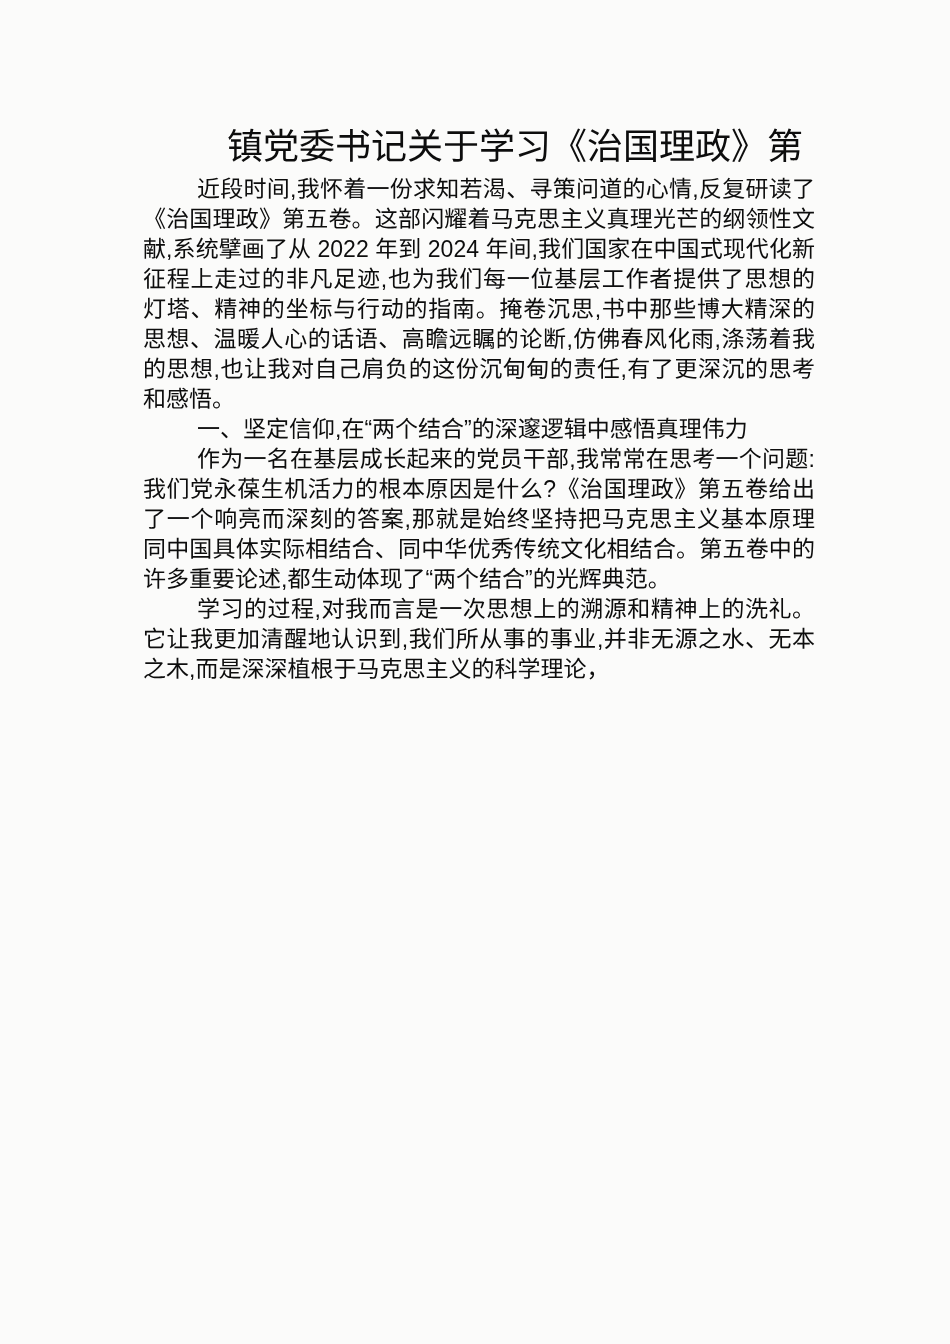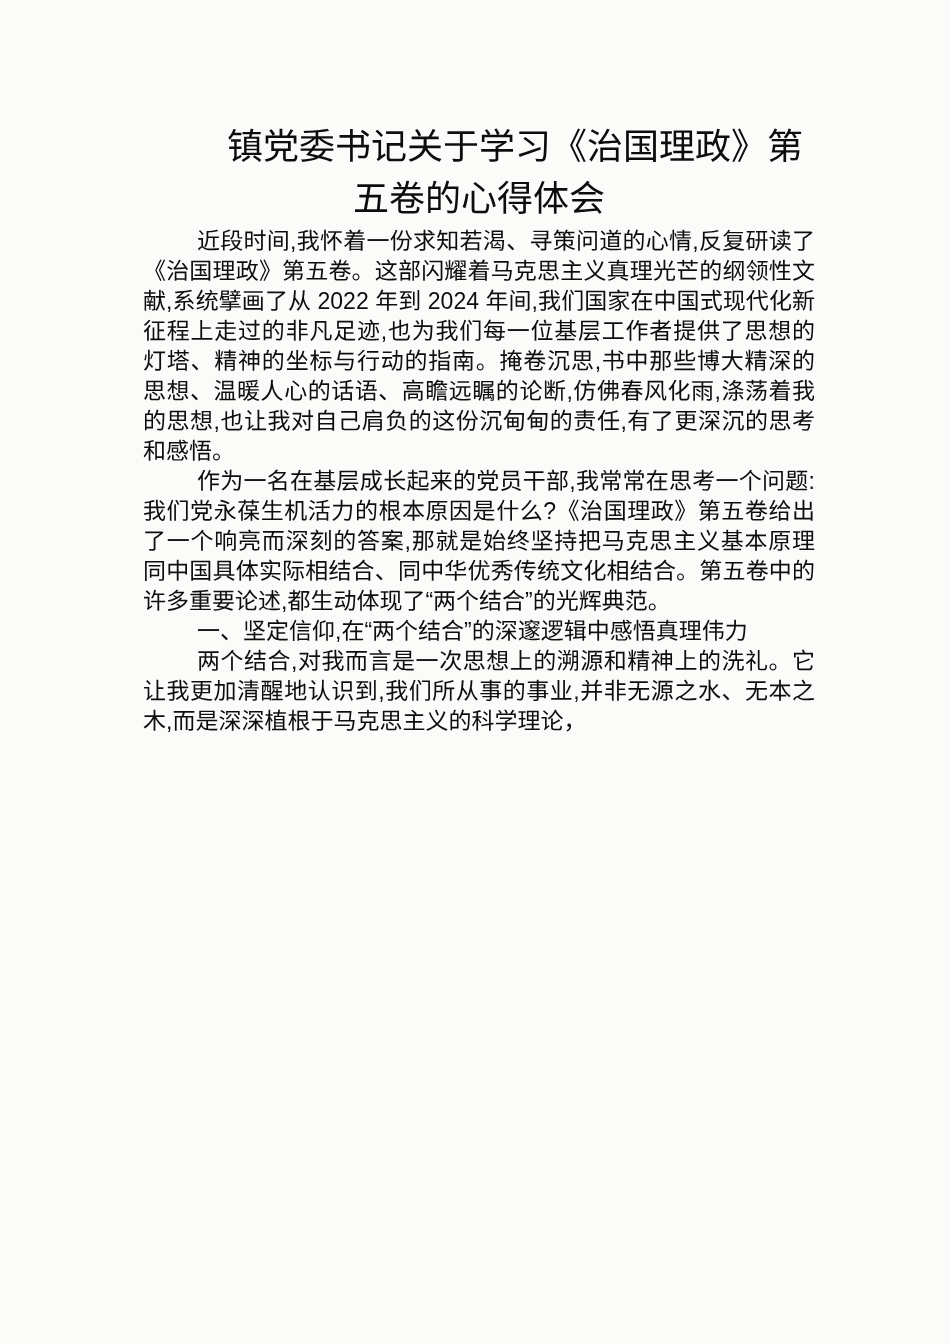--- a/index.html
+++ b/index.html
@@ -46,23 +46,22 @@
     text-indent: 54px; 
   }
 </style>
 </head>
 <body>
 
 <div class="page">
 
   <div class="doc-title">
     <div class="title-line first">镇党委书记关于学习《治国理政》第</div>
-    <div class="title-line">五卷的心得体会</div>
   </div>
 
   <div class="doc-body">
     <p>近段时间,我怀着一份求知若渴、寻策问道的心情,反复研读了《治国理政》第五卷。这部闪耀着马克思主义真理光芒的纲领性文献,系统擘画了从 2022 年到 2024 年间,我们国家在中国式现代化新征程上走过的非凡足迹,也为我们每一位基层工作者提供了思想的灯塔、精神的坐标与行动的指南。掩卷沉思,书中那些博大精深的思想、温暖人心的话语、高瞻远瞩的论断,仿佛春风化雨,涤荡着我的思想,也让我对自己肩负的这份沉甸甸的责任,有了更深沉的思考和感悟。</p>
+    <p>一、坚定信仰,在“两个结合”的深邃逻辑中感悟真理伟力</p>
     <p>作为一名在基层成长起来的党员干部,我常常在思考一个问题:我们党永葆生机活力的根本原因是什么?《治国理政》第五卷给出了一个响亮而深刻的答案,那就是始终坚持把马克思主义基本原理同中国具体实际相结合、同中华优秀传统文化相结合。第五卷中的许多重要论述,都生动体现了“两个结合”的光辉典范。</p>
-    <p>一、坚定信仰,在“两个结合”的深邃逻辑中感悟真理伟力</p>
-    <p>两个结合,对我而言是一次思想上的溯源和精神上的洗礼。它让我更加清醒地认识到,我们所从事的事业,并非无源之水、无本之木,而是深深植根于马克思主义的科学理论，</p>
+    <p>学习的过程,对我而言是一次思想上的溯源和精神上的洗礼。它让我更加清醒地认识到,我们所从事的事业,并非无源之水、无本之木,而是深深植根于马克思主义的科学理论，</p>
   </div>
 
 </div>
 
 </body></html>

